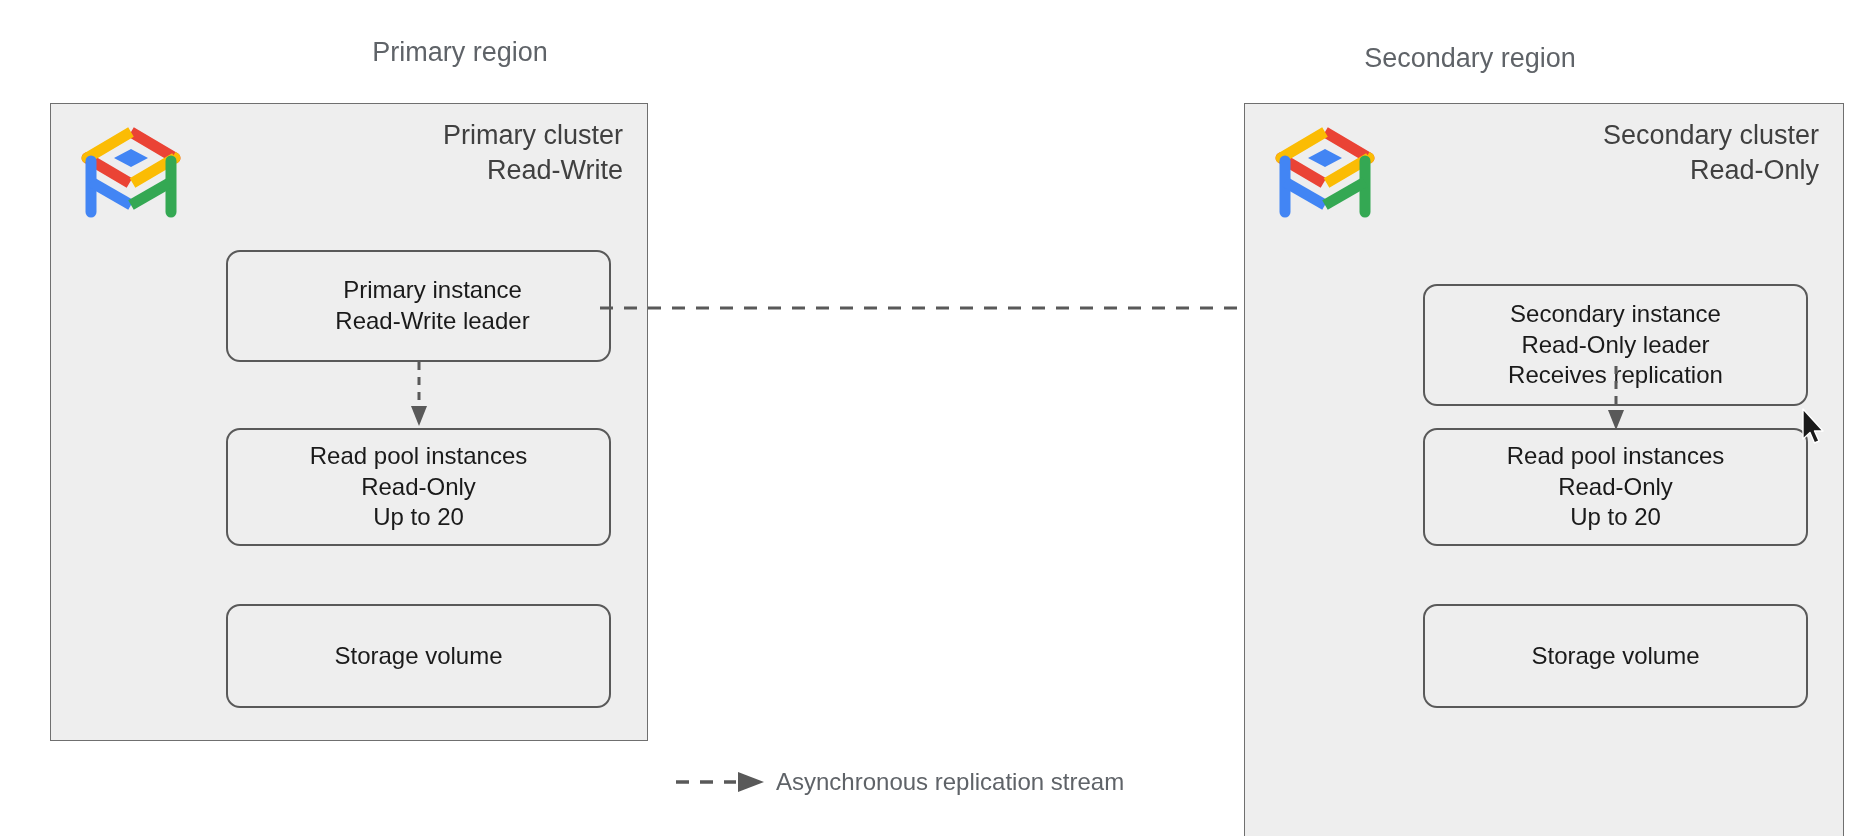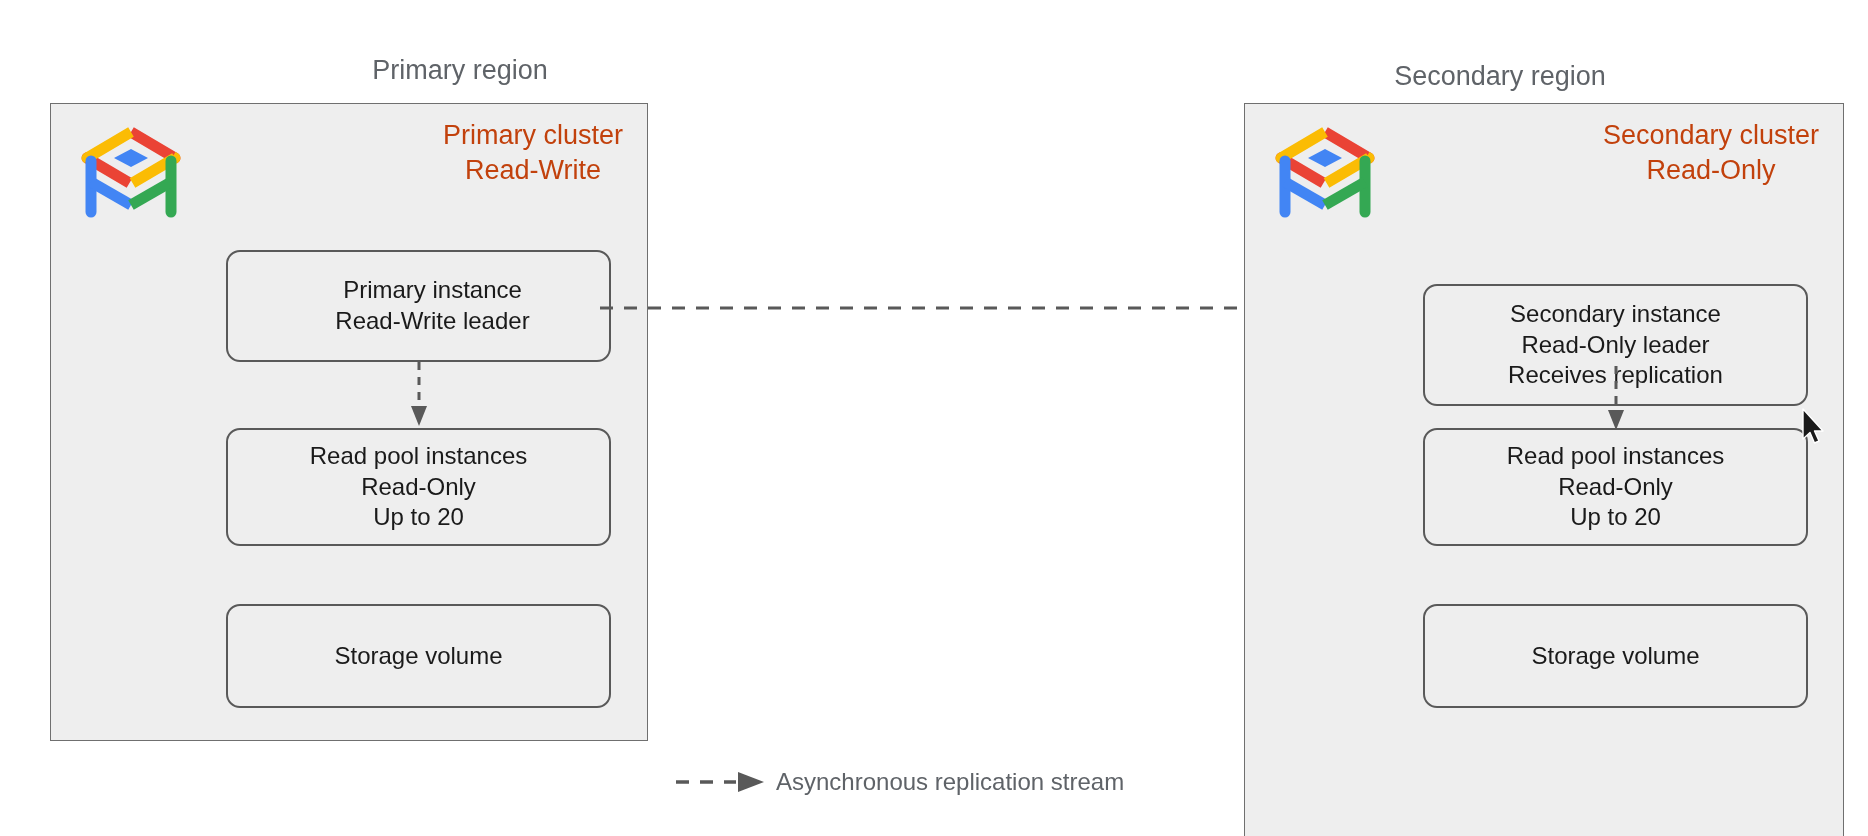--- a/index.html
+++ b/index.html
@@ -23,29 +23,28 @@
   }
 
   
   .region-title {
     position: absolute;
     font-size: 27px;
     color: #5f6368;
     white-space: pre;
     text-align: center;
     line-height: 1.2;
-    margin-top: 18px;
   }
   #region-title-primary {
     left: 250px;
     top: 36px;
     width: 420px;
   }
   #region-title-secondary {
-    left: 1290px;
+    left: 1260px;
     top: 42px;
     width: 420px;
   }
 
   
   .cluster {
     position: absolute;
     background: #eeeeee;
     border: 1.5px solid #6f6f6f;
     box-sizing: border-box;
@@ -61,22 +60,22 @@
     top: 103px;
     width: 600px;
     height: 776px;
   }
 
   .cluster-title {
     position: absolute;
     right: 24px;
     top: 14px;
     font-size: 27px;
-    color: #c2410c;
-    text-align: center;
+    color: #404040;
+    text-align: right;
     line-height: 1.28;
     white-space: pre-line;
   }
 
   
   .logo {
     position: absolute;
     left: 28px;
     top: 16px;
     width: 104px;

